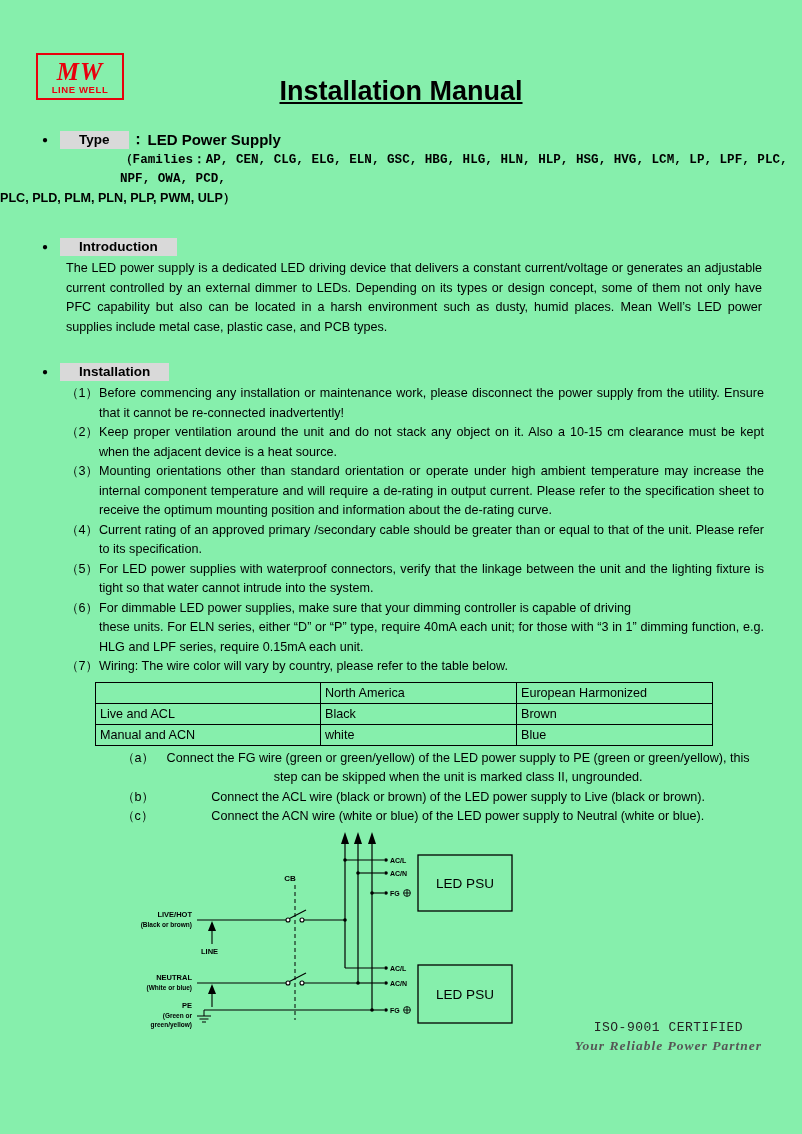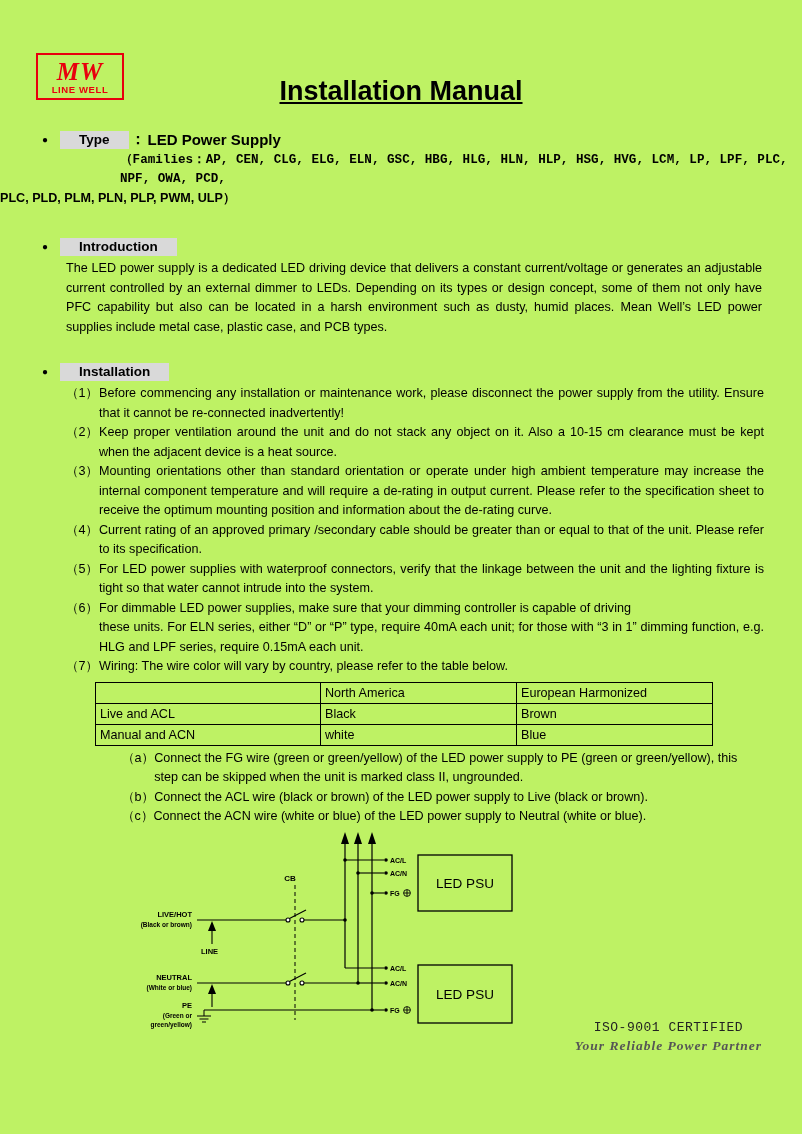--- a/index.html
+++ b/index.html
@@ -1,19 +1,19 @@
 <!DOCTYPE html>
 <html style="--brand-red: #e8000d; --highlight-gray: #d9d9d9;"><head>
 <meta charset="utf-8">
 <style>
   :root { --brand-red:#e8000d; --highlight-gray:#d9d9d9; }
   * { margin:0; padding:0; box-sizing:border-box; }
   body { background:#ffffff; }
   .page {
-    position:relative; width:802px; height:1134px; background:#bef264;
+    position:relative; width:802px; height:1134px; background:#86efac;
     font-family:"Liberation Sans", sans-serif; color:#000; overflow:hidden;
   }
   
   .logo {
     position:absolute; left:36px; top:53px; width:88px; height:47px;
     border:2px solid var(--brand-red);
     display:flex; flex-direction:column; align-items:center; justify-content:center;
   }
   .logo-mw {
     color:var(--brand-red); font-weight:bold; font-style:italic;
@@ -52,21 +52,21 @@
   .wiring-table { border-collapse:collapse; margin:5px 0 0 95px; }
   .wiring-table td {
     border:1px solid #000; text-align:left; font-size:12.6px;
     height:21px; padding:0 4px;
   }
   .wt-c0 { width:225px; } .wt-c1 { width:196px; } .wt-c2 { width:196px; }
   
   .substeps { margin:3px 40px 0 122px; }
   .sub-item { display:flex; font-size:12.6px; line-height:19.5px; }
   .sub-num { flex:0 0 31px; }
-  .sub-text { flex:1; }
+  .sub-text { flex:1;text-align:center; }
   
   .diagram-wrap { margin-left:128px; margin-top:0; }
   .diagram-wrap svg { display:block; }
   svg text { font-family:"Liberation Sans", sans-serif; fill:#000; }
   .diag-label { font-weight:bold; }
   
   .footer { position:absolute; right:40px; top:1020px; text-align:center; }
   .iso {
     font-family:"Liberation Mono", monospace; font-size:13px; color:#222;
     letter-spacing:0.5px;

